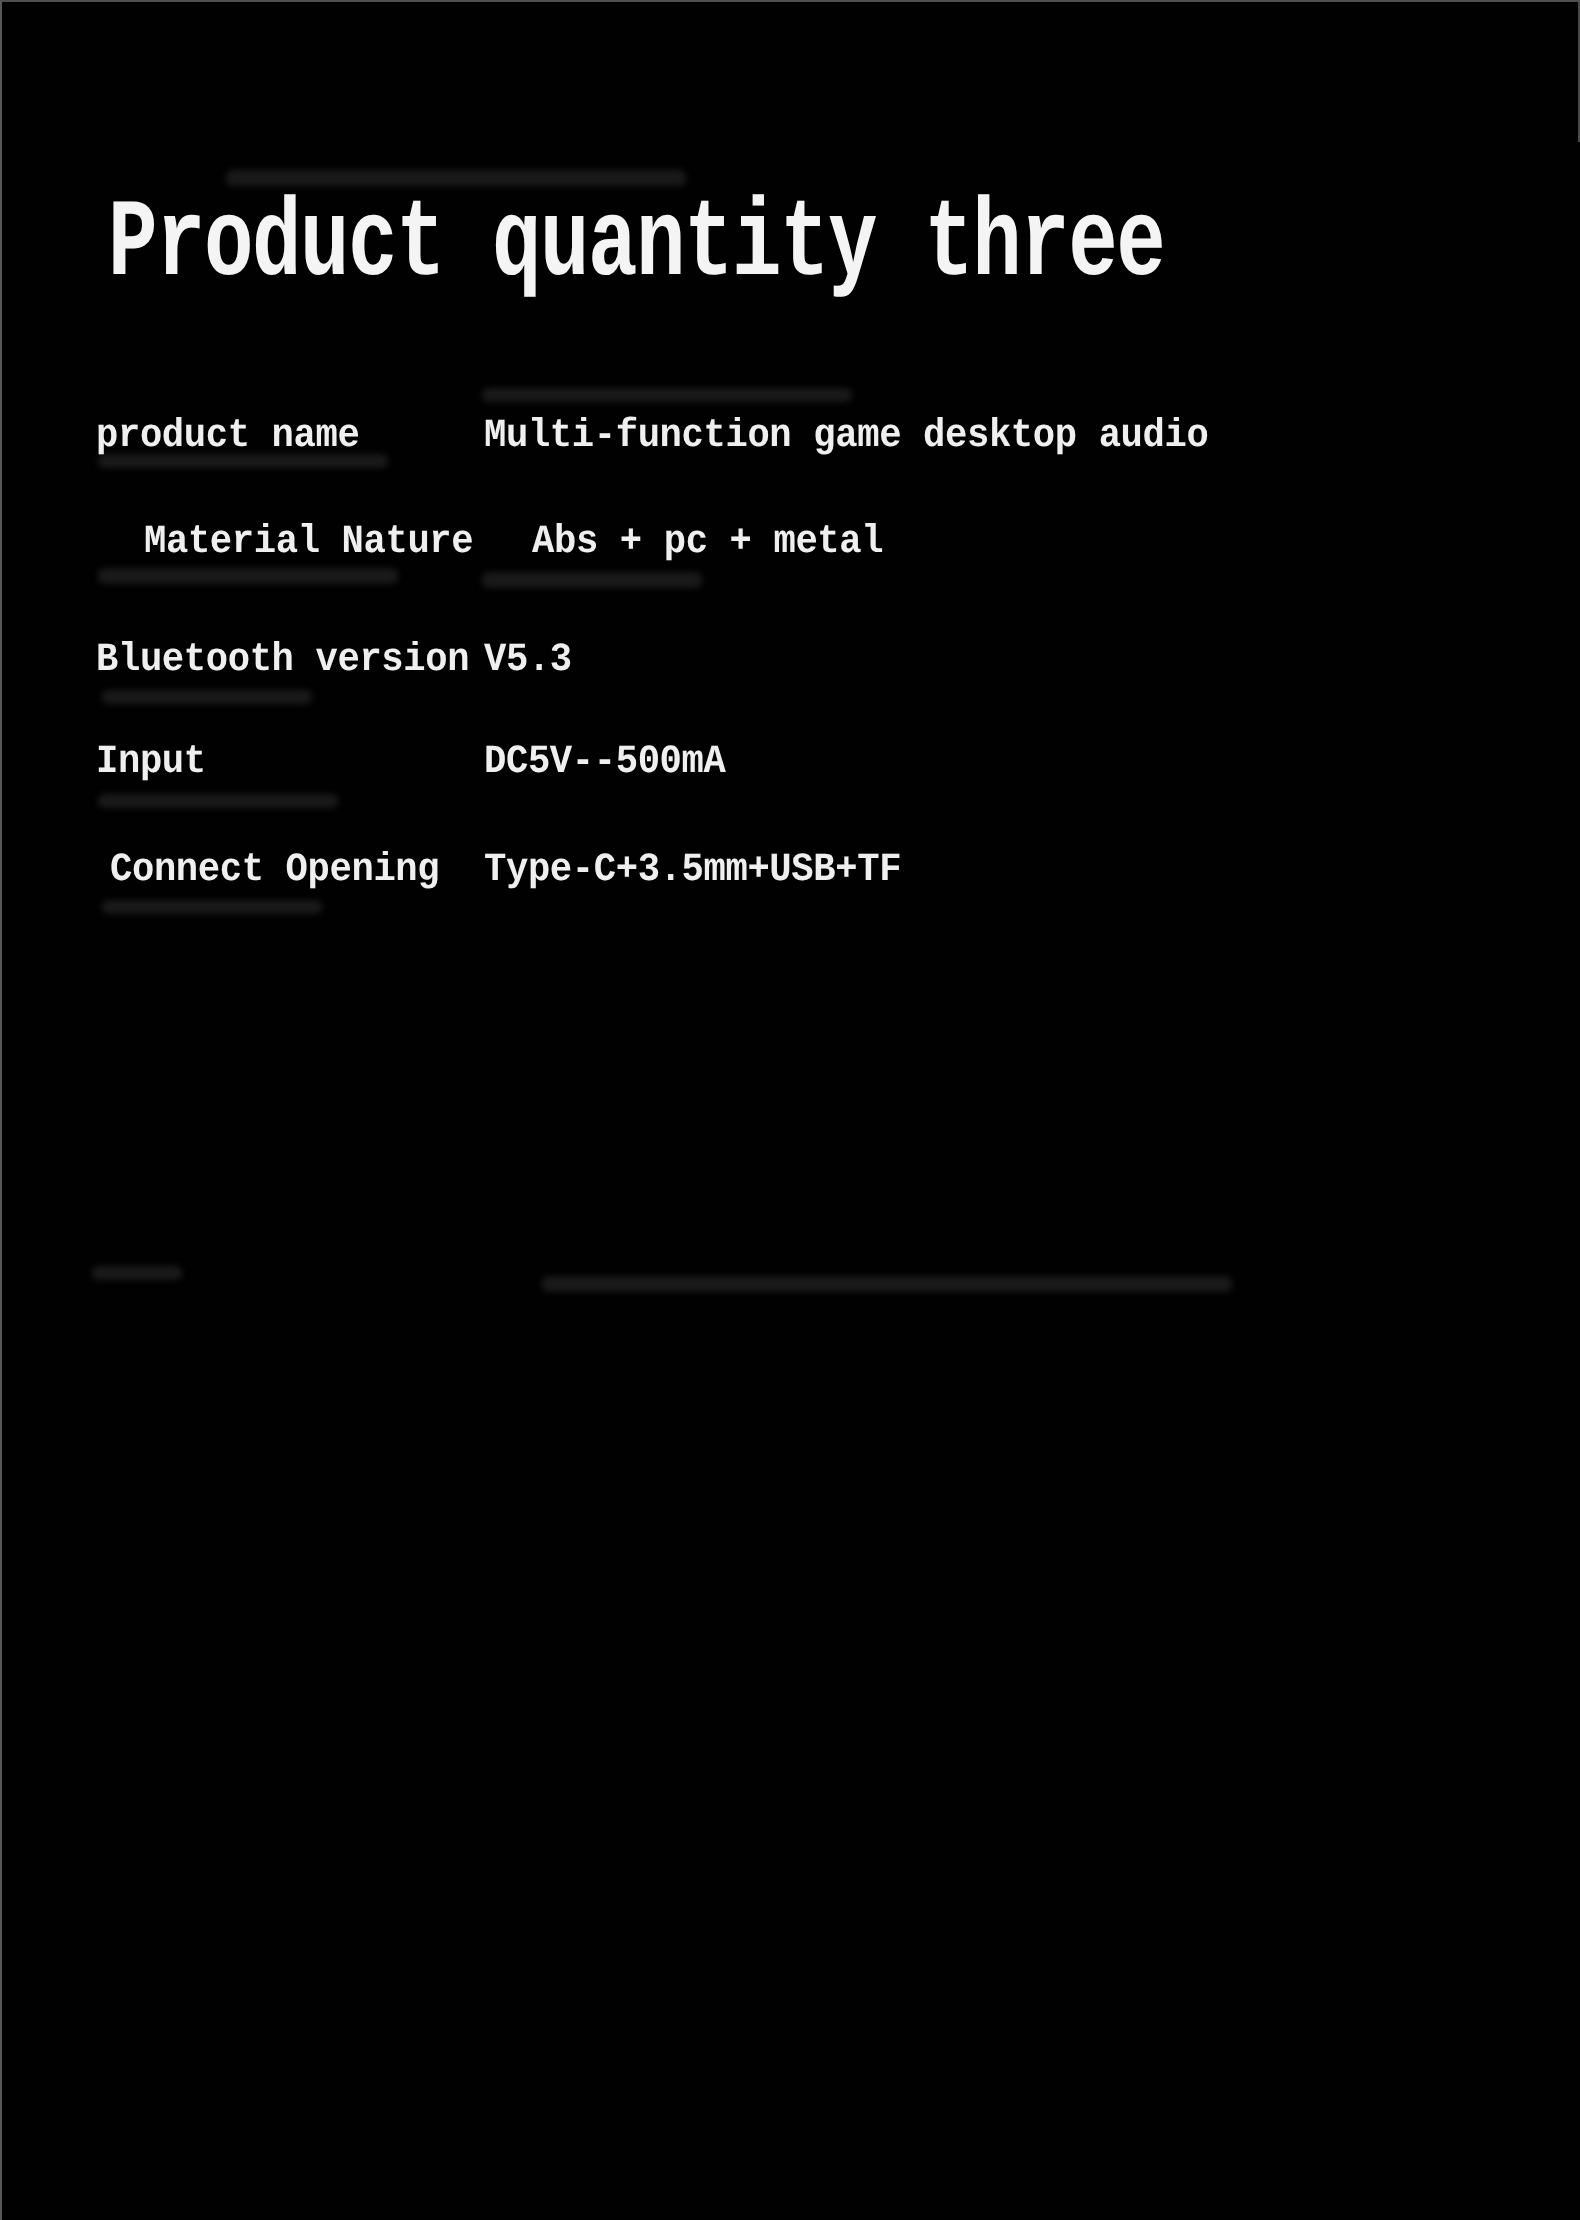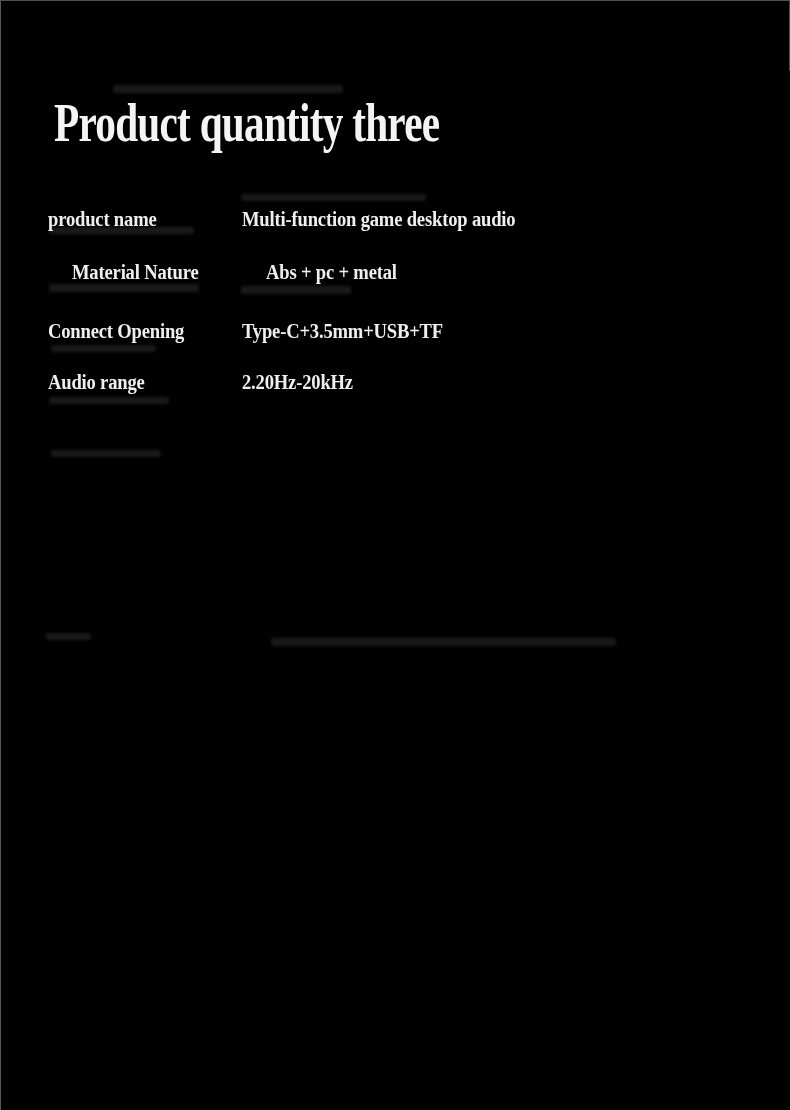--- a/index.html
+++ b/index.html
@@ -9,21 +9,21 @@
   }
   .page {
     position: relative;
     width: 790px;
     height: 1110px;
     background: #010101;
     border-top: 1px solid #4f4f4f;
     border-left: 1px solid #585858;
     box-sizing: border-box;
     overflow: hidden;
-    font-family: Liberation Serif, serif;
+    font-family: Liberation Mono, monospace;
   }
   .right-edge {
     position: absolute;
     top: 0;
     right: 0;
     width: 1px;
     height: 70px;
     background: #4a4a4a;
   }
   .title {
@@ -121,21 +121,25 @@
   <div class="rows">
     <div class="row">
       <span class="label">product name</span>
       <span class="value">Multi-function game desktop audio</span>
     </div>
     <div class="row">
       <span class="label">Material Nature</span>
       <span class="value">Abs + pc + metal</span>
     </div>
     <div class="row">
+      <span class="label">Bluetooth version</span>
+      <span class="value">V5.3</span>
+    </div>
+    <div class="row">
+      <span class="label">Input</span>
+      <span class="value">DC5V--500mA</span>
+    </div>
+    <div class="row">
       <span class="label">Connect Opening</span>
       <span class="value">Type-C+3.5mm+USB+TF</span>
-    </div>
-    <div class="row">
-      <span class="label">Audio range</span>
-      <span class="value">2.20Hz-20kHz</span>
     </div>
   </div>
 </div>
 
 </body></html>

